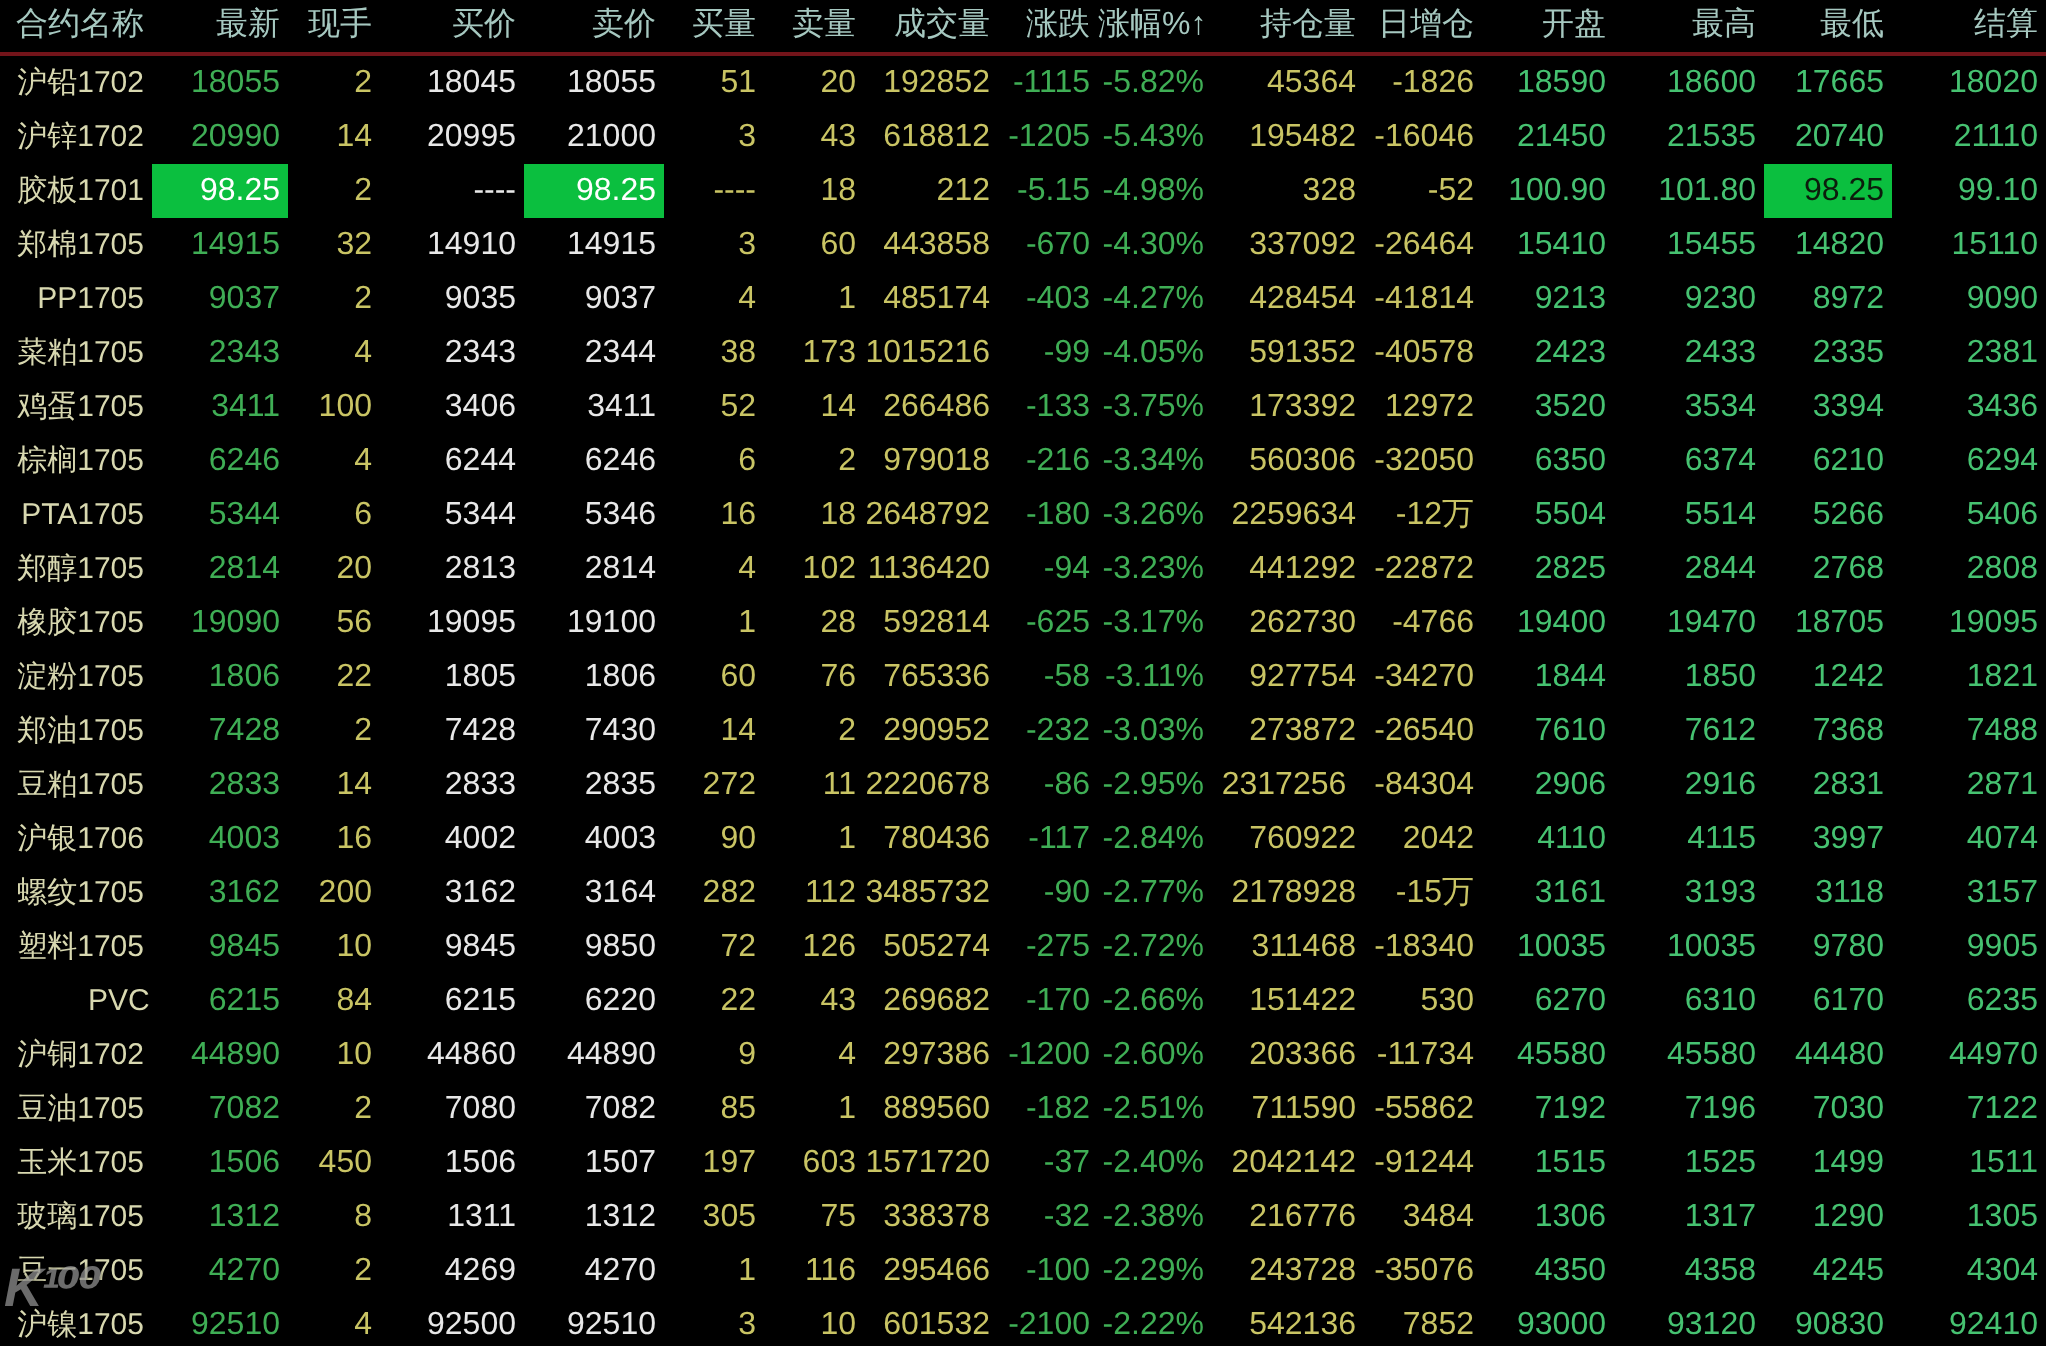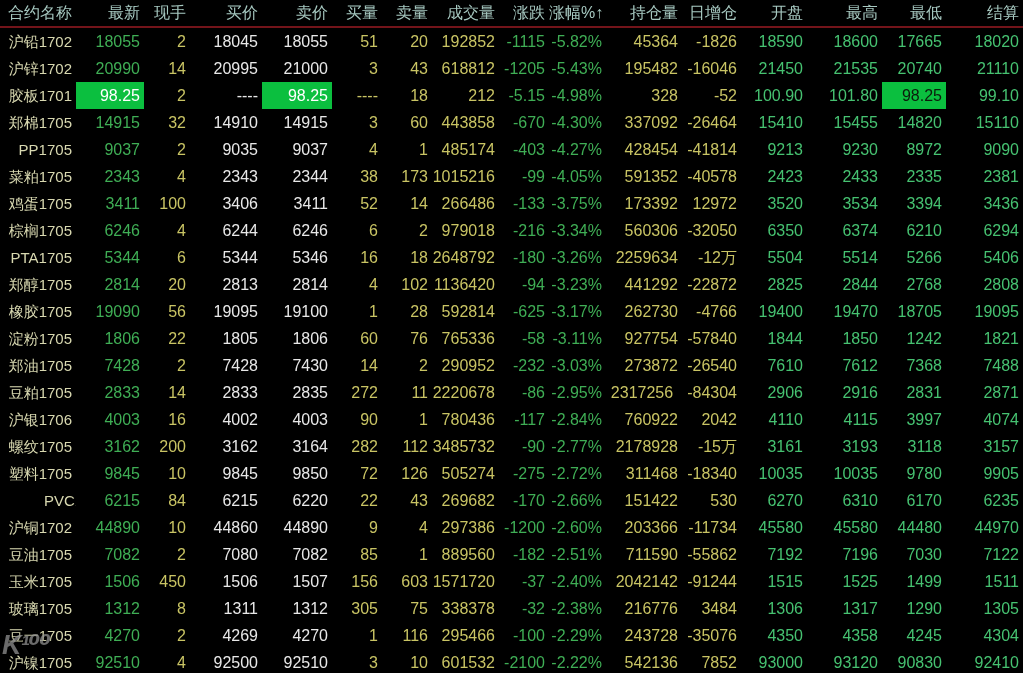--- a/index.html
+++ b/index.html
@@ -268,21 +268,21 @@
         <div class="cell c-last" style="width: 68px;">1806</div>
         <div class="cell c-yellow" style="width: 46px;">22</div>
         <div class="cell c-white" style="width: 72px;">1805</div>
         <div class="cell c-white" style="width: 70px;">1806</div>
         <div class="cell c-yellow" style="width: 50px;">60</div>
         <div class="cell c-yellow" style="width: 50px;">76</div>
         <div class="cell c-yellow" style="width: 67px;">765336</div>
         <div class="cell c-chg" style="width: 50px;">-58</div>
         <div class="cell c-chg" style="width: 57px;">-3.11%</div>
         <div class="cell c-yellow" style="width: 76px;">927754</div>
-        <div class="cell c-yellow" style="width: 59px;">-57840</div>
+        <div class="cell c-yellow" style="width: 59px;">-34270</div>
         <div class="cell c-ohlc" style="width: 66px;">1844</div>
         <div class="cell c-ohlc" style="width: 75px;">1850</div>
         <div class="cell c-ohlc" style="width: 64px;">1242</div>
         <div class="cell c-ohlc" style="width: 77px;">1821</div>
       </div>
       <div class="row">
         <div class="cell c-name" style="width: 76px;">郑油1705</div>
         <div class="cell c-last" style="width: 68px;">7428</div>
         <div class="cell c-yellow" style="width: 46px;">2</div>
         <div class="cell c-white" style="width: 72px;">7428</div>
@@ -424,21 +424,21 @@
         <div class="cell c-ohlc" style="width: 75px;">7196</div>
         <div class="cell c-ohlc" style="width: 64px;">7030</div>
         <div class="cell c-ohlc" style="width: 77px;">7122</div>
       </div>
       <div class="row">
         <div class="cell c-name" style="width: 76px;">玉米1705</div>
         <div class="cell c-last" style="width: 68px;">1506</div>
         <div class="cell c-yellow" style="width: 46px;">450</div>
         <div class="cell c-white" style="width: 72px;">1506</div>
         <div class="cell c-white" style="width: 70px;">1507</div>
-        <div class="cell c-yellow" style="width: 50px;">156</div>
+        <div class="cell c-yellow" style="width: 50px;">197</div>
         <div class="cell c-yellow" style="width: 50px;">603</div>
         <div class="cell c-yellow" style="width: 67px;">1571720</div>
         <div class="cell c-chg" style="width: 50px;">-37</div>
         <div class="cell c-chg" style="width: 57px;">-2.40%</div>
         <div class="cell c-yellow" style="width: 76px;">2042142</div>
         <div class="cell c-yellow" style="width: 59px;">-91244</div>
         <div class="cell c-ohlc" style="width: 66px;">1515</div>
         <div class="cell c-ohlc" style="width: 75px;">1525</div>
         <div class="cell c-ohlc" style="width: 64px;">1499</div>
         <div class="cell c-ohlc" style="width: 77px;">1511</div>

